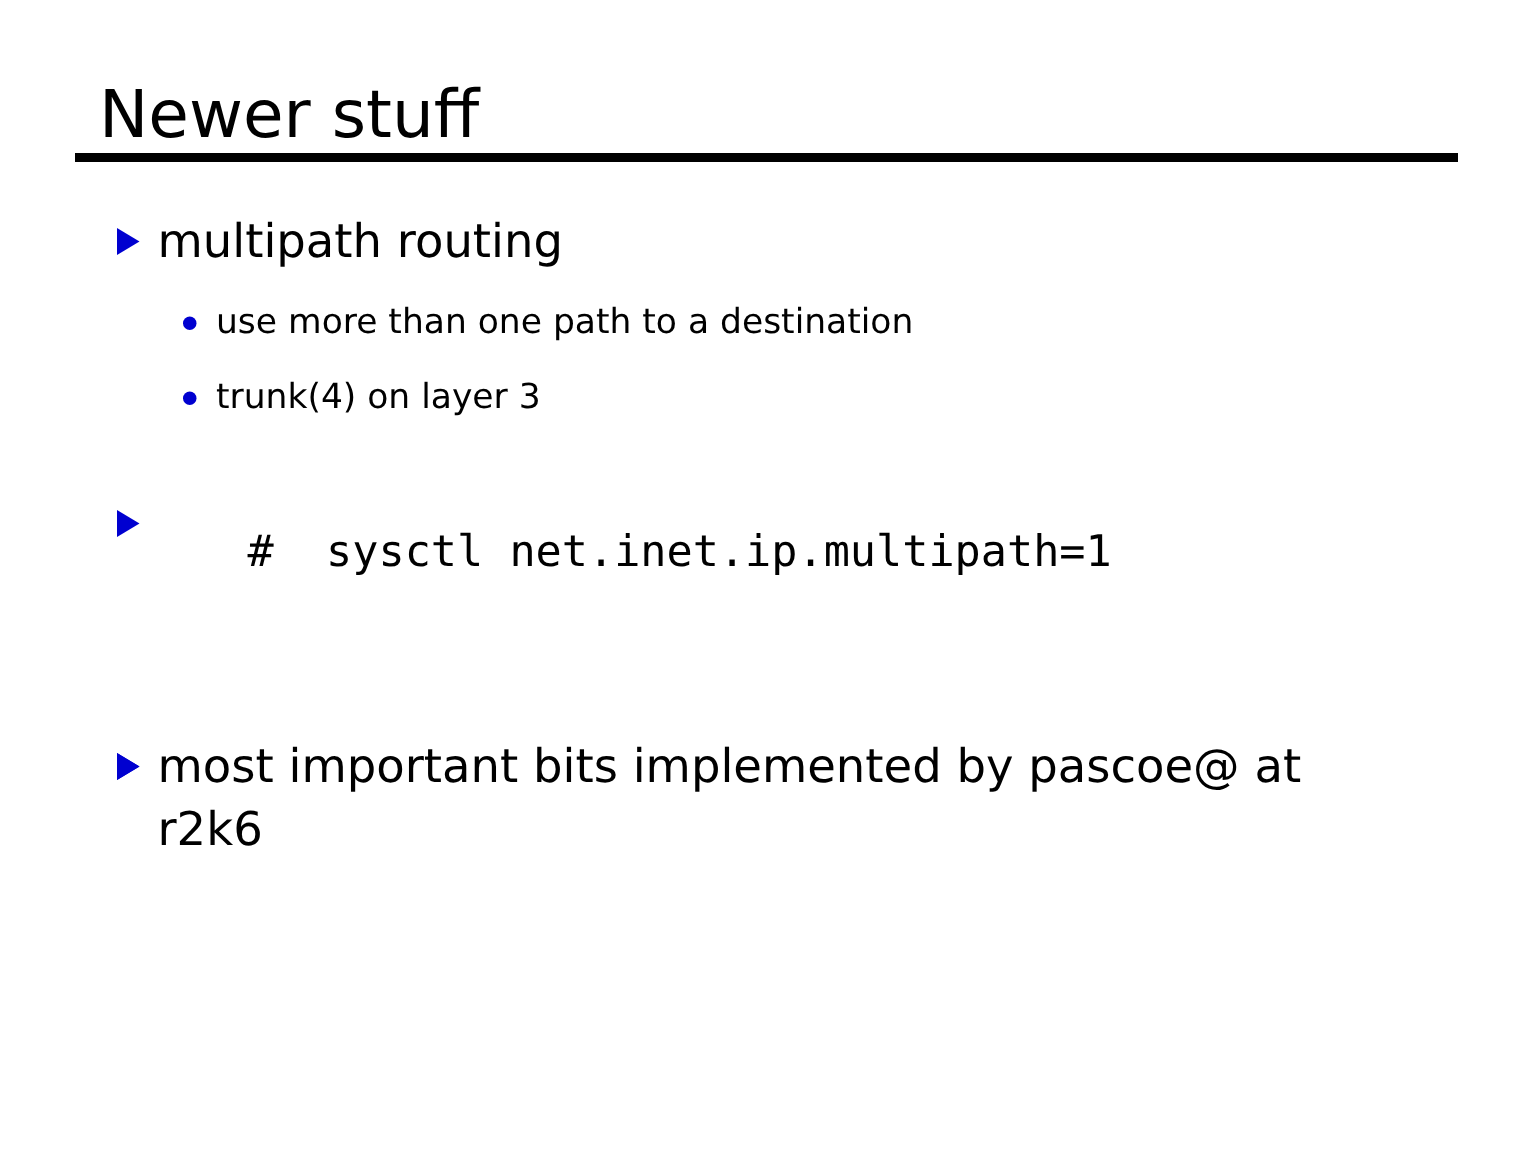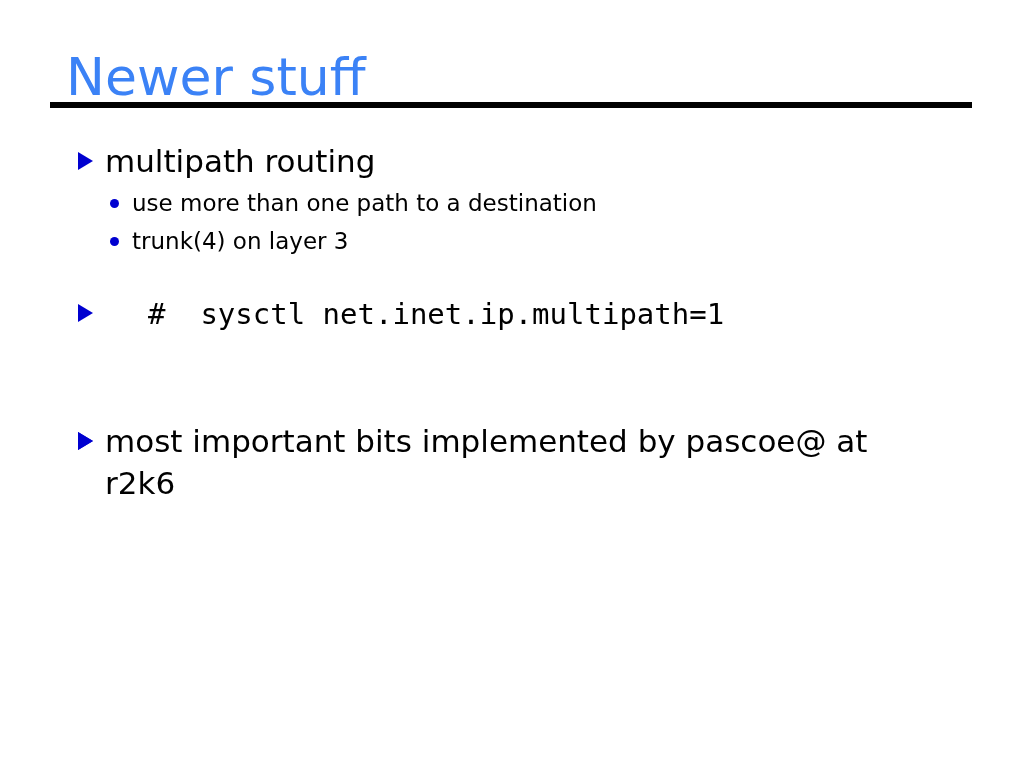--- a/index.html
+++ b/index.html
@@ -19,24 +19,24 @@
     height: 768px;
     background: #ffffff;
     overflow: hidden;
   }
 
   
   .slide-title {
     position: absolute;
     left: 66px;
     top: 52px;
-    font-size: 52px;
+    font-size: 44px;
     line-height: 50px;
     font-weight: 400;
-    color: #3b82f6;
+    color: #000000;
     white-space: nowrap;
     letter-spacing: 0px;
   }
   .title-rule {
     position: absolute;
     left: 50px;
     top: 102px;
     width: 922px;
     height: 6px;
     background: #000000;
@@ -68,38 +68,38 @@
     border-bottom: 9px solid transparent;
     border-left: 15px solid #0000d0;
   }
   .bullet-l1 .text {
     display: block;
     max-width: 830px;
   }
 
   .bullet-l2 {
     position: relative;
-    margin: 4px;
+    margin: 16px;
     padding: 0 0 0 128px;
     font-size: 23px;
     line-height: 34px;
     color: #000000;
   }
   .bullet-l2 .marker {
     position: absolute;
     left: 106px;
     top: 13px;
     width: 9px;
     height: 9px;
     border-radius: 50%;
     background: #0000d0;
   }
 
   .code-line {
-    margin: 0;
+    margin: 17px;
     padding: 0 0 0 148px;
     font-family: "DejaVu Sans Mono", "Liberation Mono", monospace;
     font-size: 29px;
     line-height: 44px;
     color: #000000;
     white-space: pre;
   }
   .spacer-md { height: 30px; }
   .spacer-lg { height: 84px; }
 </style>

